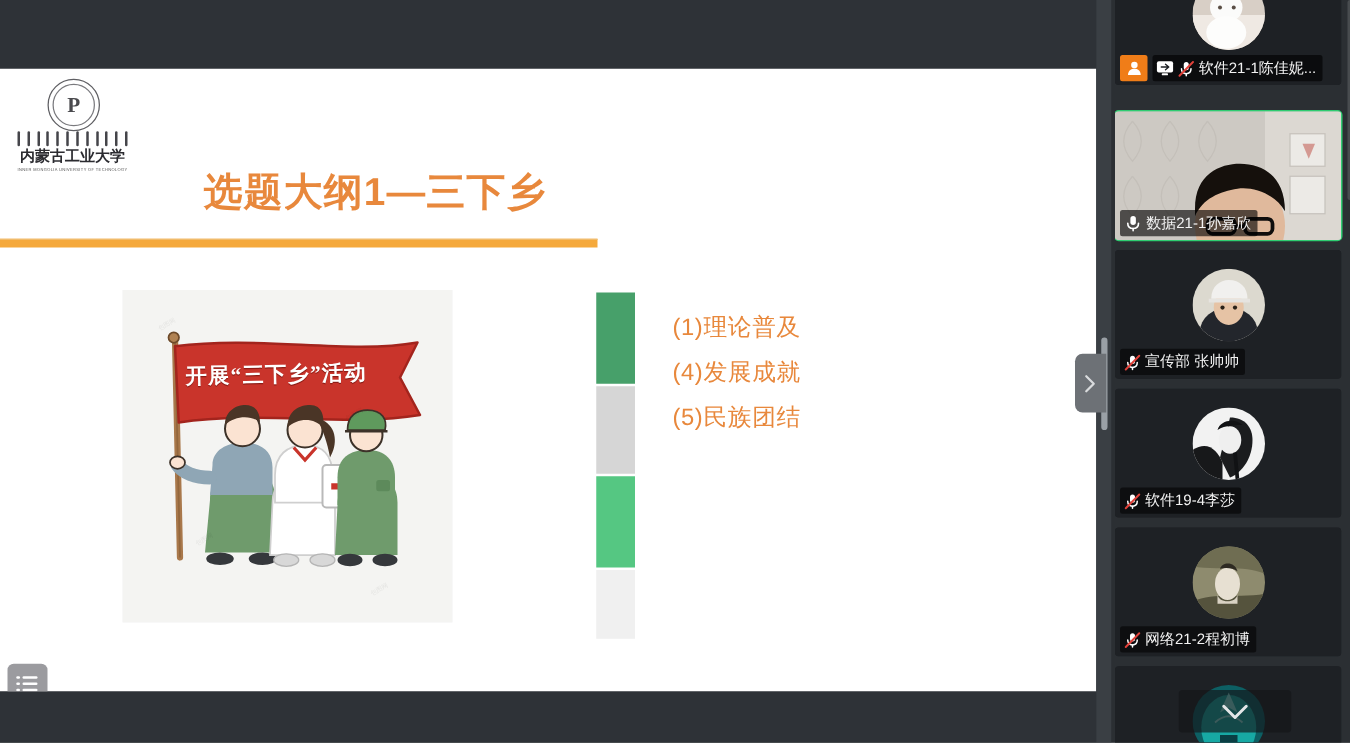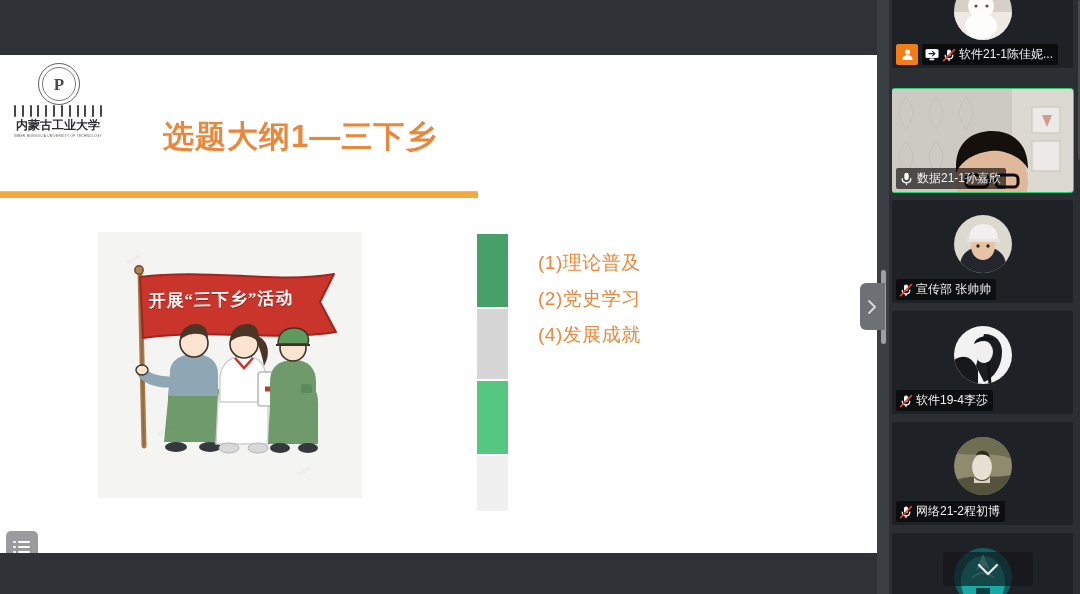--- a/index.html
+++ b/index.html
@@ -24,21 +24,21 @@
           display:flex; justify-content:space-between; align-items:flex-start; }
   .mong i { display:block; width:2px; height:12px; background:#45454a; border-radius:1px;
             box-shadow:0 0 0 0 transparent; }
   .cnname { position:absolute; left:0px; top:54px; width:92px; text-align:center;
             font-family:"Liberation Serif",serif; font-size:12px; font-weight:bold; color:#2b2b30;
             letter-spacing:0px; white-space:nowrap; }
   .enname { position:absolute; left:0px; top:71px; width:92px; text-align:center;
             font-size:3.2px; color:#555; letter-spacing:.3px; white-space:nowrap; transform:scaleY(1.1); }
 
   
-  .slide-title { position:absolute; left:163px; top:61px; font-size:31px; font-weight:bold;
+  .slide-title { position:absolute; left:163px; top:78px; font-size:31px; font-weight:bold;
                  color:#e8883c; letter-spacing:1px; white-space:nowrap; }
   .rule { position:absolute; left:0px; top:136px; width:478px; height:7px; background:#f5a93c;
           border-top:1px solid #f0bb6b; }
 
   
   .pic { position:absolute; left:98px; top:177px; width:264px; height:266px;
          background:#f4f4f2; overflow:hidden; }
   .pic-inner { position:absolute; inset:0; }
   .banner-text { position:absolute; left:34px; top:56px; width:178px; text-align:center;
                  color:#ffffff; font-weight:bold; font-size:17px; letter-spacing:1px;
@@ -176,22 +176,22 @@
 
       <div class="colbar">
         <div style="top:0px;height:73px;background:#47a06a;"></div>
         <div style="top:75px;height:70px;background:#d6d6d6;"></div>
         <div style="top:147px;height:73px;background:#55c782;"></div>
         <div style="top:222px;height:55px;background:#f0f0f0;"></div>
       </div>
 
       <div class="bullets">
         <div>(1)理论普及</div>
-        <div>(2)党史学习</div>
         <div>(4)发展成就</div>
+        <div>(5)民族团结</div>
       </div>
 
       <div class="listbtn">
         <div class="lines">
           <i class="d" style="top:0;"></i>
             <i class="b" style="top:0;"></i>
           <i class="d" style="top:5px;"></i>
             <i class="b" style="top:5px;"></i>
           <i class="d" style="top:10px;"></i>
             <i class="b" style="top:10px;"></i>

